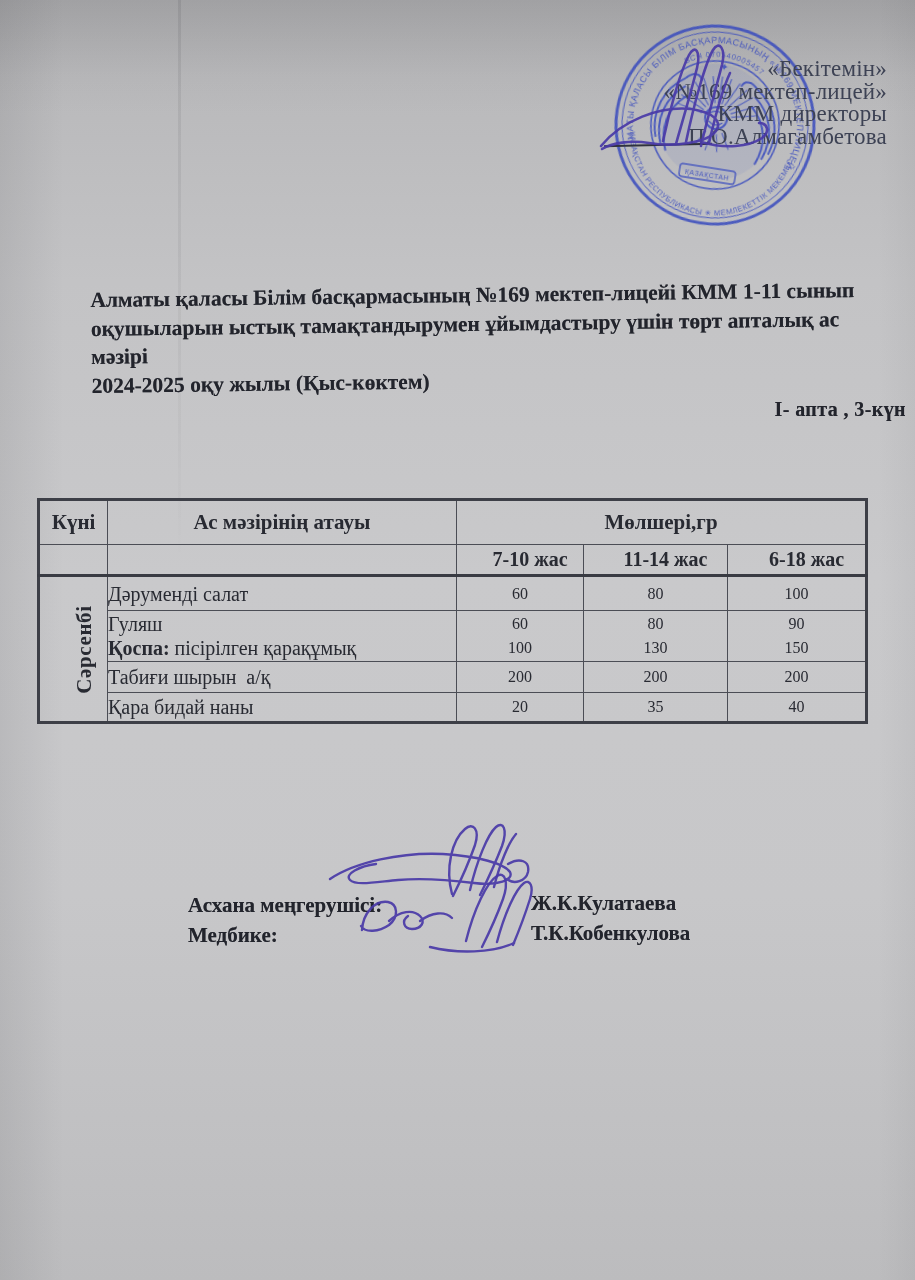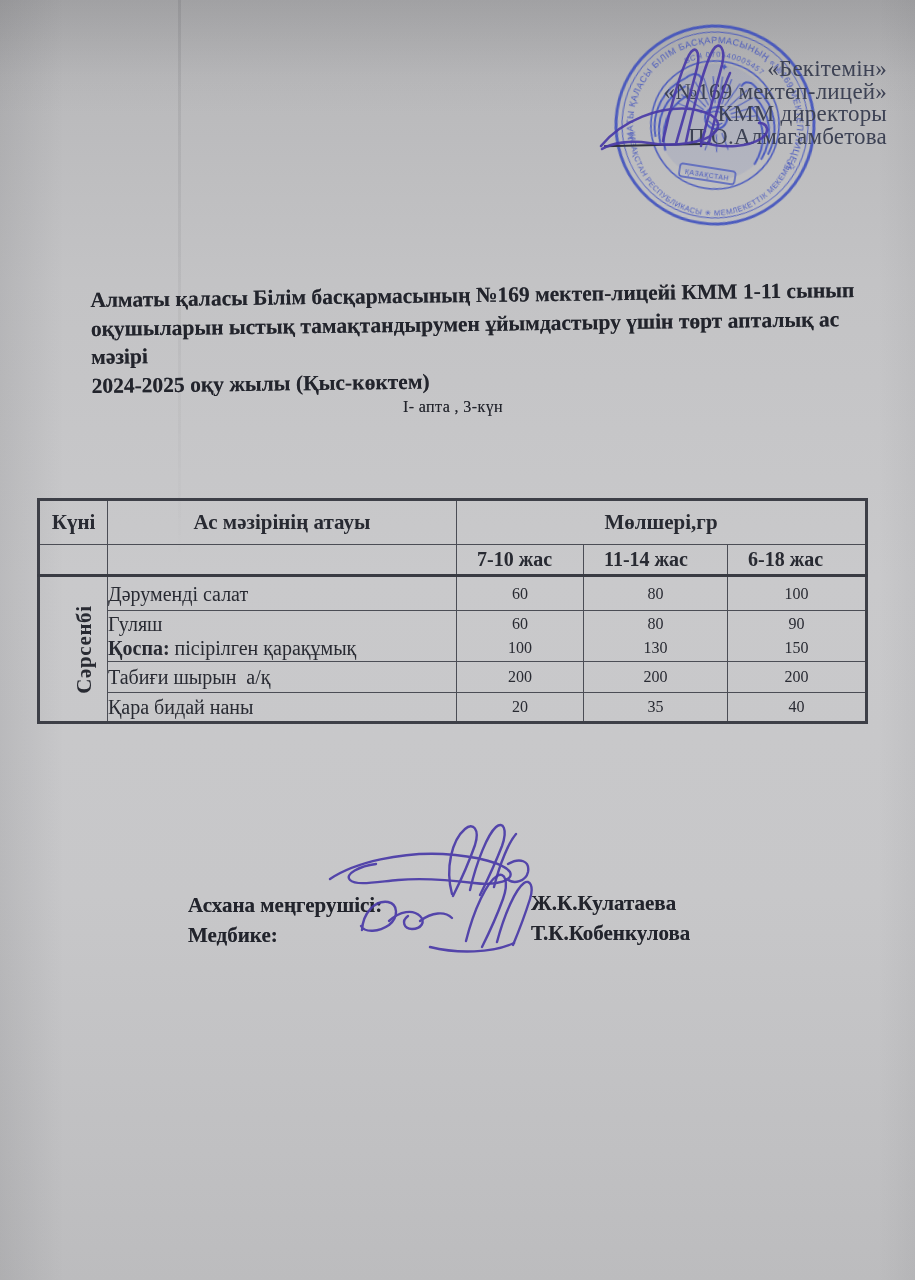--- a/index.html
+++ b/index.html
@@ -25,31 +25,31 @@
     font-size:23px;line-height:22.5px;color:#3d4254;letter-spacing:.2px;}
   .approval-underline{position:absolute;left:604px;top:144px;width:108px;height:2px;
     background:#30323e;transform:rotate(-1.2deg);}
   
   .ink{position:absolute;left:0;top:0;pointer-events:none;}
   
   .title{position:absolute;left:91px;top:286px;width:792px;
     font-weight:bold;font-size:21.5px;line-height:28.5px;color:#22242c;
     transform:rotate(-.75deg);transform-origin:0 50%;
     text-shadow:0 0 .5px rgba(34,36,44,.55);}
-  .subtitle{position:absolute;left:0;top:398px;width:906px;text-align:center;
-    font-weight:normal;font-size:16px;color:#22242c;letter-spacing:.4px;
+  .subtitle{position:absolute;left:0;top:398px;width:906px;text-align:right;
+    font-weight:bold;font-size:20px;color:#22242c;letter-spacing:.4px;
     text-shadow:0 0 .5px rgba(34,36,44,.55);}
   
   table.menu{position:absolute;left:37px;top:498px;width:828px;
     border-collapse:collapse;table-layout:fixed;color:#282a32;
     border:3px solid #3d3f47;}
   table.menu th,table.menu td{border:1.6px solid #4b4d55;padding:0;overflow:hidden;}
   table.menu thead tr.h2 th{border-bottom:3px solid #393b43;}
   tr.h1 th{height:43px;font-size:21px;font-weight:bold;text-align:center;}
-  tr.h2 th{height:29px;font-size:20px;font-weight:bold;text-align:left;padding-left:20px;}
+  tr.h2 th{height:29px;font-size:20px;font-weight:bold;text-align:center;padding-left:20px;}
   td.dish{font-size:20px;text-align:left;padding:2px 4px 2px 12px;line-height:24px;margin-top:28px;}
   td.val{font-size:16px;text-align:center;vertical-align:middle;line-height:24px;}
   tr.r1 td{height:33px;} tr.r2 td{height:50px;} tr.r3 td{height:30px;} tr.r4 td{height:28px;}
   td.day-cell{text-align:center;vertical-align:middle;}
   .day-rot{display:inline-block;transform:rotate(-90deg);white-space:nowrap;
     font-weight:bold;font-size:21px;letter-spacing:.6px;}
   
   .sig-label{position:absolute;font-weight:bold;font-size:21px;color:#22242c;
     text-shadow:0 0 .5px rgba(34,36,44,.5);}
   .role1{left:188px;top:893px;} .name1{left:531px;top:891px;}

